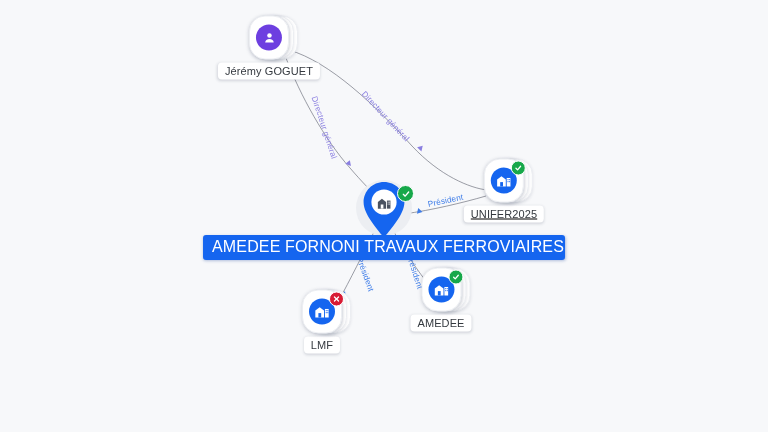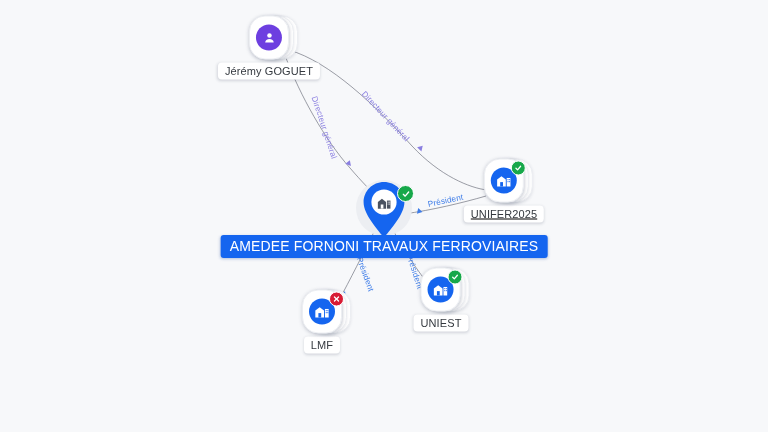--- a/index.html
+++ b/index.html
@@ -137,22 +137,22 @@
     box-shadow: 0 1px 3px rgba(40,50,80,0.18);
     letter-spacing: 0.1px;
   }
 
   .label-primary {
     position: absolute;
     transform: translate(-50%, 0);
     background: #1565ef;
     color: #ffffff;
     border-radius: 3px;
-    padding: 3px 9px 4px 9px;
-    font-size: 14px;
+    padding: 3px 1px 4px 9px;
+    font-size: 16px;
     white-space: nowrap;
     letter-spacing: 0.15px;
     box-shadow: 0 1px 3px rgba(20,60,150,0.30);
     z-index: 20;
   }
 
   
   .edge-label {
     position: absolute;
     font-size: 8.2px;
@@ -294,21 +294,21 @@
             <rect x="6.6" y="14.4" width="4.2" height="6.6" fill="#1565ef"></rect>
           </svg>
         </div>
       </div>
       <div class="badge badge-ok">
         <svg width="7" height="7" viewBox="0 0 24 24" fill="none" stroke="#ffffff" stroke-width="4.4" stroke-linecap="round" stroke-linejoin="round">
           <polyline points="4,13 9.5,18.5 20,6"></polyline>
         </svg>
       </div>
     </div>
-    <div class="node-label">UNIEST</div>
+    <div class="node-label">AMEDEE</div>
   </div>
 
   <div class="node" style="left:322px; top:321px;">
     <div class="node-glyph-wrap">
       <div class="stack-ghost stack-g1"></div>
       <div class="stack-ghost stack-g2"></div>
       <div class="stack-ghost stack-g3"></div>
       <div class="node-card">
         <div class="disc disc-blue">
           <svg width="16" height="16" viewBox="0 0 24 24" fill="#ffffff">

